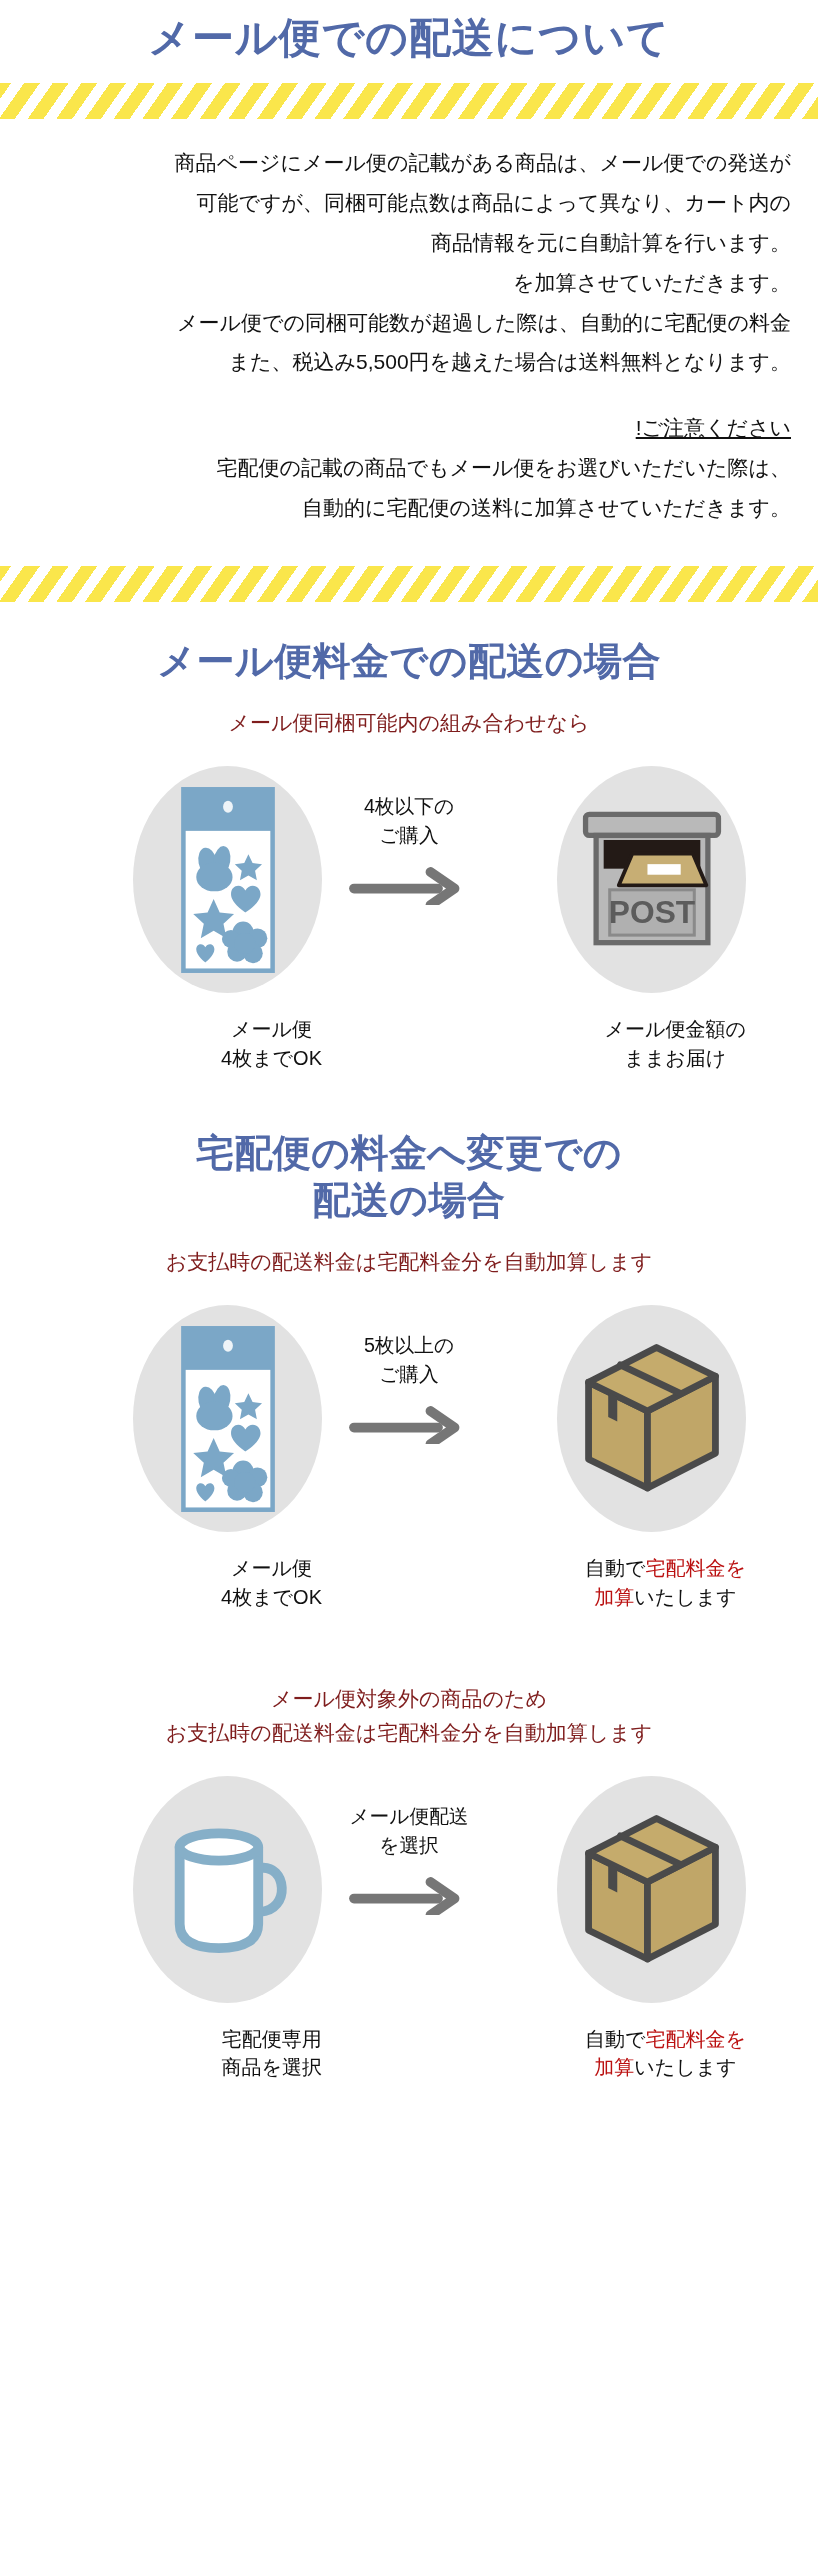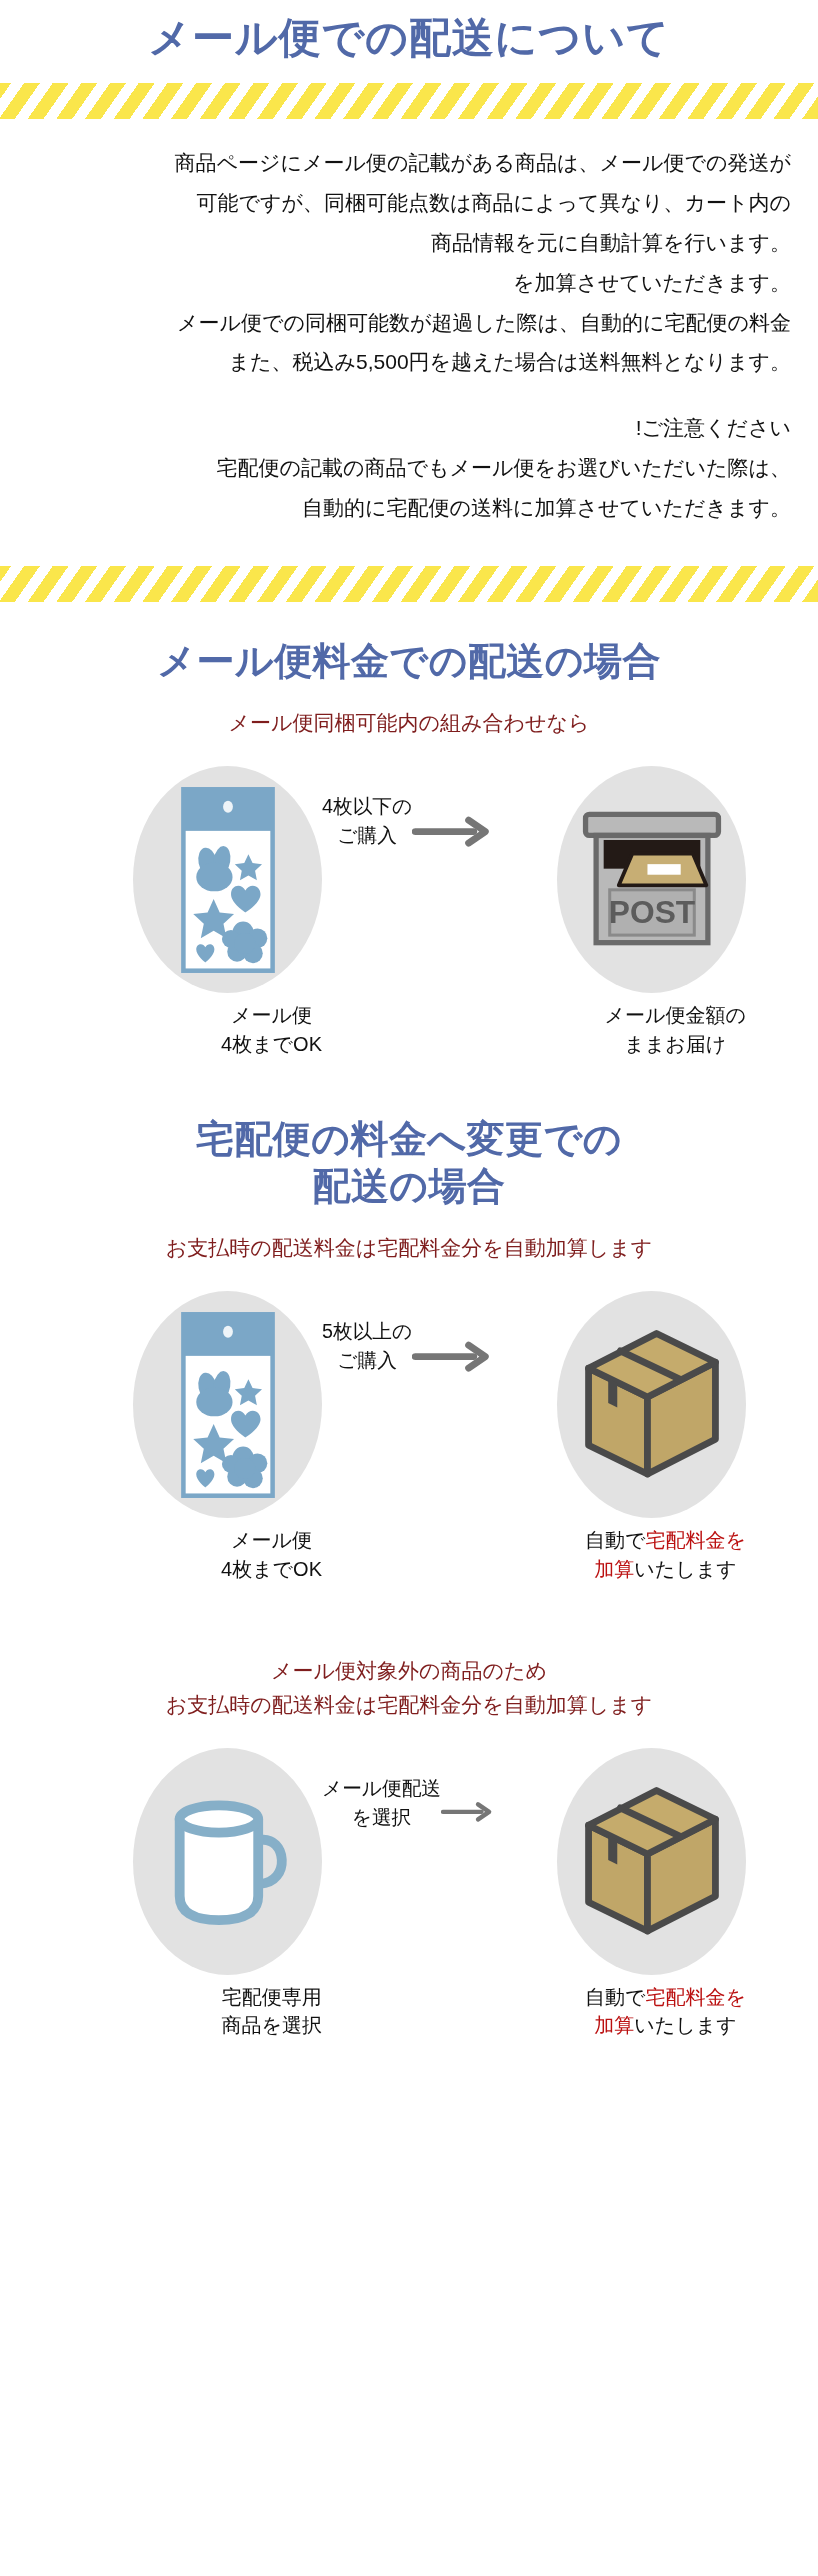--- a/index.html
+++ b/index.html
@@ -68,20 +68,21 @@
     text-align: right;
   }
   .intro .gap {
     height: 26px;
   }
   .caution-head {
     color: #bb1111;
     font-size: 21px;
     line-height: 1.72;
     margin: 0 0 3px 0;
+    text-decoration: underline;
   }
 
   
   .section-desc {
     text-align: center;
     font-size: 21px;
     line-height: 1.62;
     color: #7f1d1d;
   }
   .section-desc div { white-space: nowrap; }
@@ -103,32 +104,33 @@
     width: 189px;
     height: 227px;
     border-radius: 50%;
     background: #e2e2e2;
     display: flex;
     align-items: center;
     justify-content: center;
     position: relative;
   }
   .blob-caption {
-    margin-top: 8px;
+    margin-top: 22px;
     text-align: center;
     font-size: 20px;
     line-height: 1.42;
     color: #111111;
     white-space: nowrap;
   }
   .blob-caption .hl { color: #bb1111; }
 
   .flow-mid {
     width: 174px;
     display: flex;
+    flex-direction: column;
     align-items: center;
     padding-top: 26px;
   }
   .flow-mid-label {
     text-align: center;
     font-size: 19.7px;
     line-height: 1.45;
     color: #111111;
     white-space: nowrap;
   }

